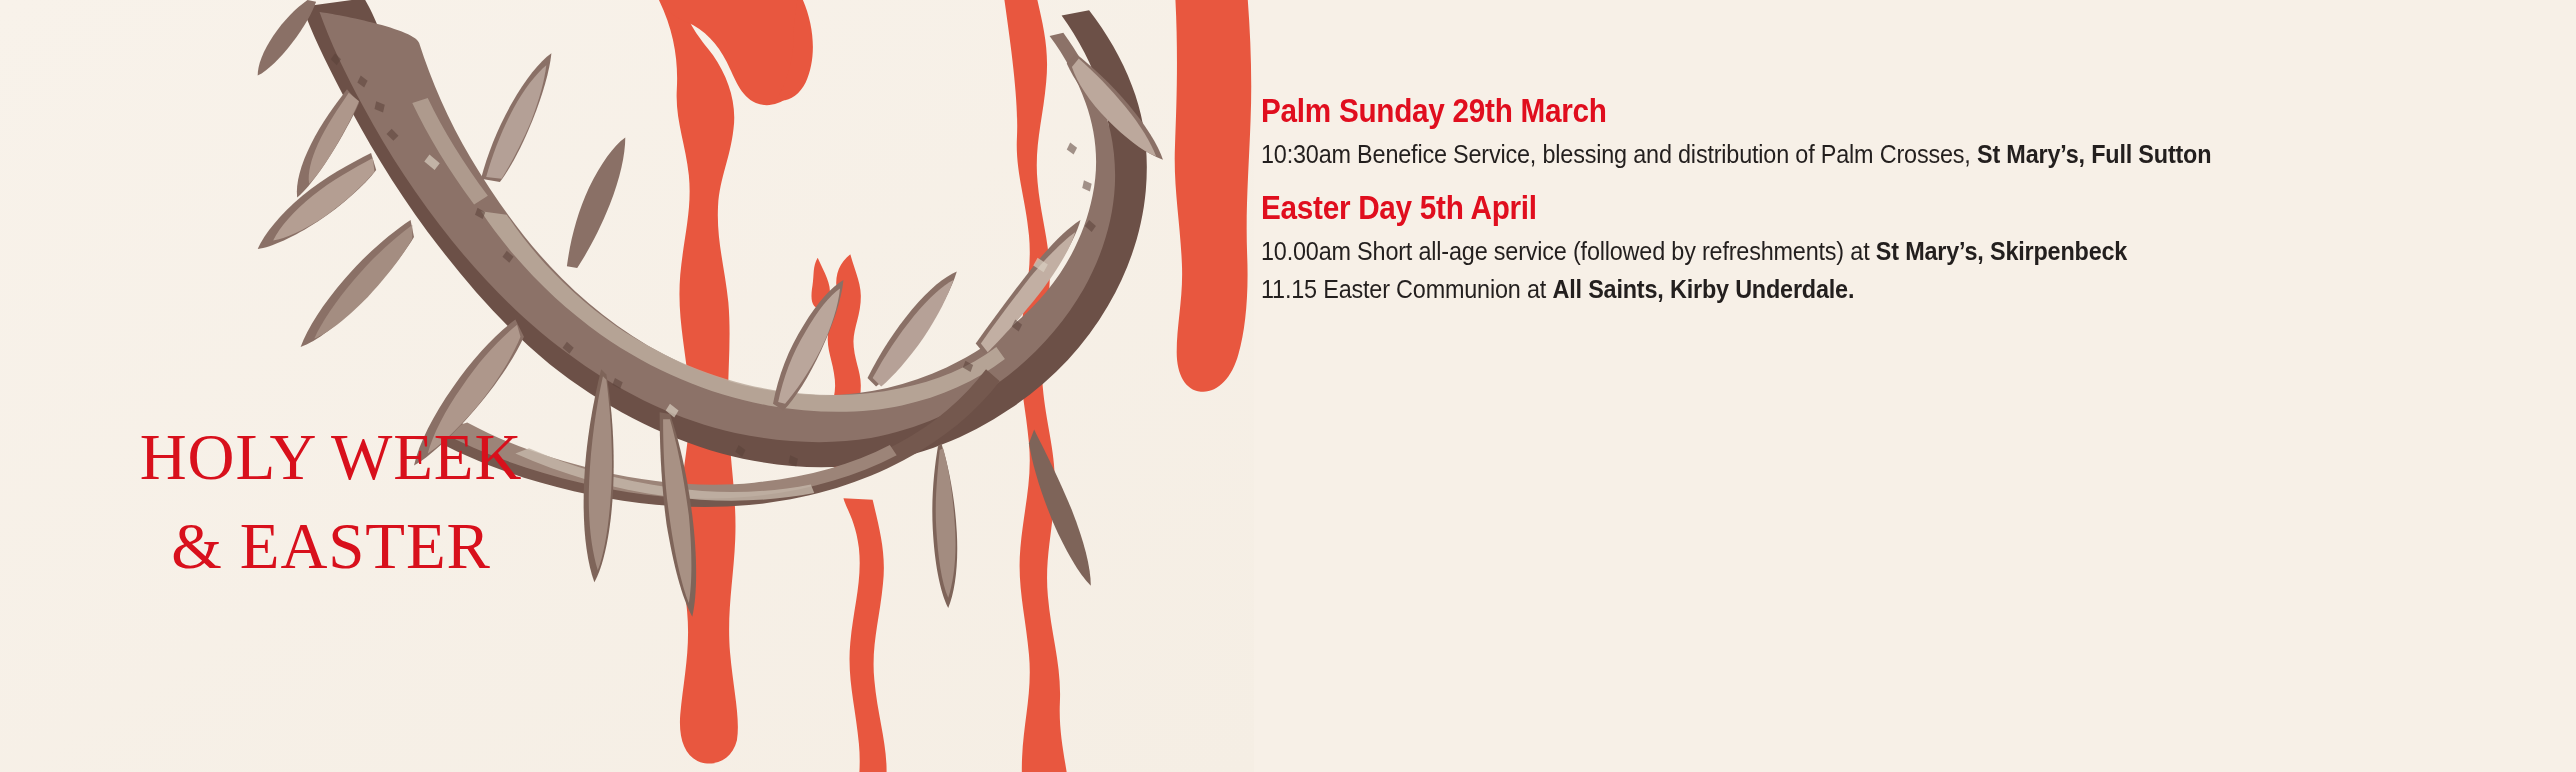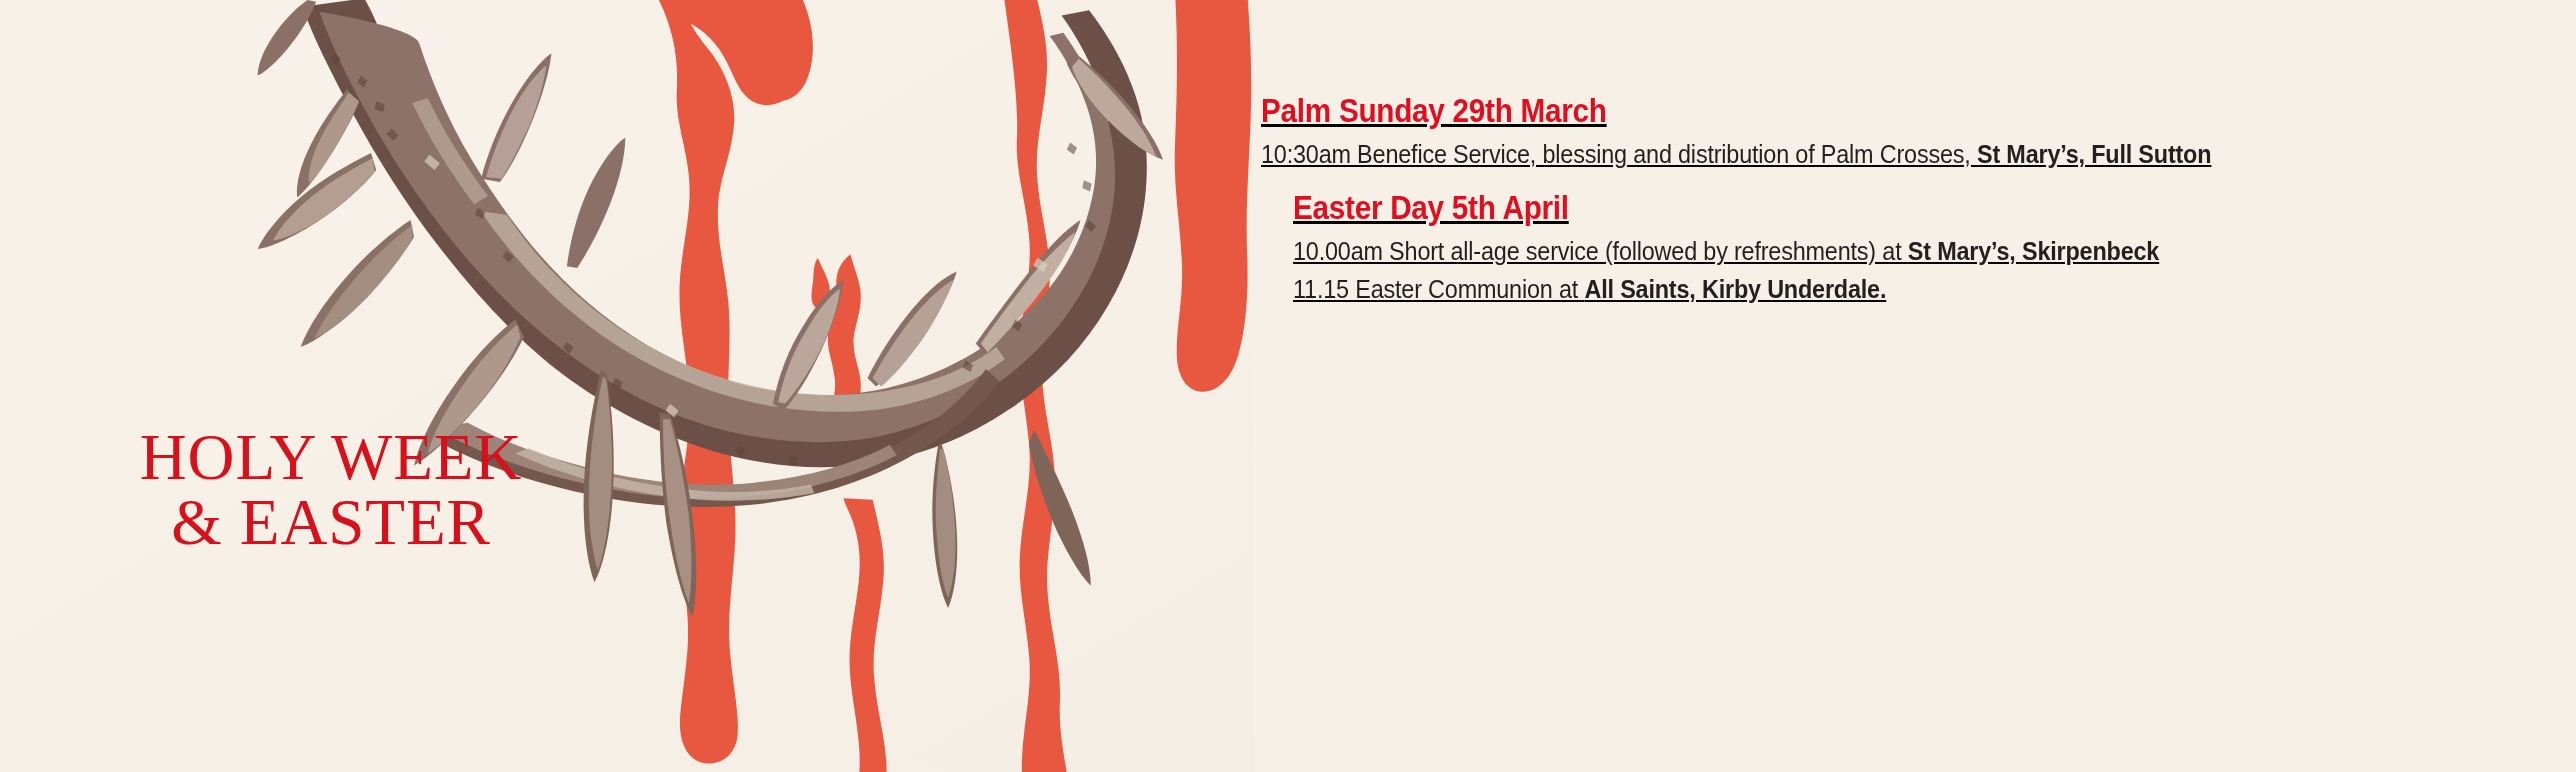--- a/index.html
+++ b/index.html
@@ -37,33 +37,32 @@
     z-index:5;
   }
   #title-block .tline {
     font-family:"Liberation Serif", serif;
     color:#D8101C;
     font-size:65px;
     line-height:1.0;
     letter-spacing:0.9px;
     white-space:nowrap;
   }
-  #title-block .tline.l2 { margin-top:0; }
+  #title-block .tline.l2 { margin-top:24px; }
 
   
   #schedule {
     position:absolute;
     left:1261px;
     top:93px;
     width:1288px;
     z-index:5;
-    text-decoration:underline;
   }
   .event { margin-bottom:19px; }
-  .event:last-child { margin-bottom:0;margin-left:32px; }
+  .event:last-child { margin-bottom:0; }
   .event-heading {
     color:#E00E1E;
     font-size:33px;
     font-weight:bold;
     letter-spacing:-0.3px;
     line-height:1.12;
     margin-bottom:6.9px;
     transform:scaleX(0.9);
     transform-origin:left center;
     white-space:nowrap;

